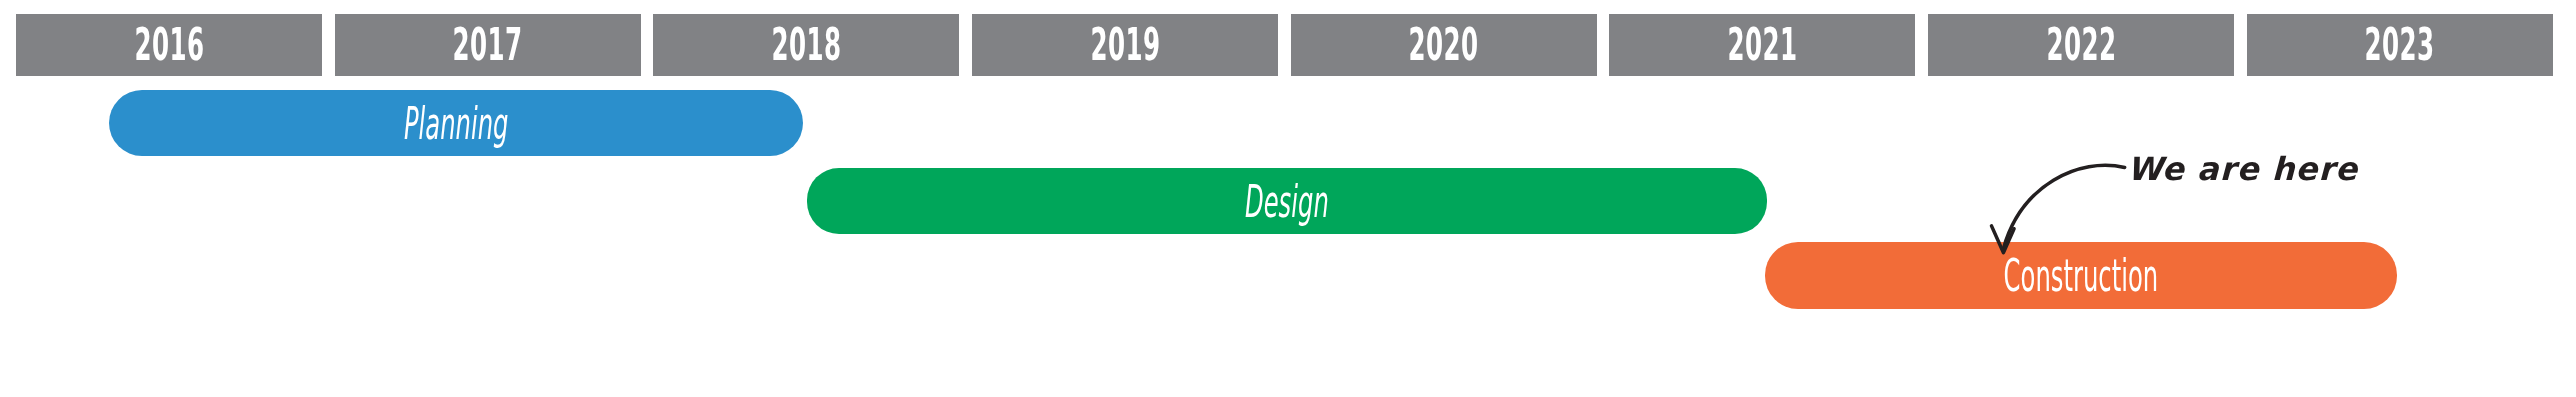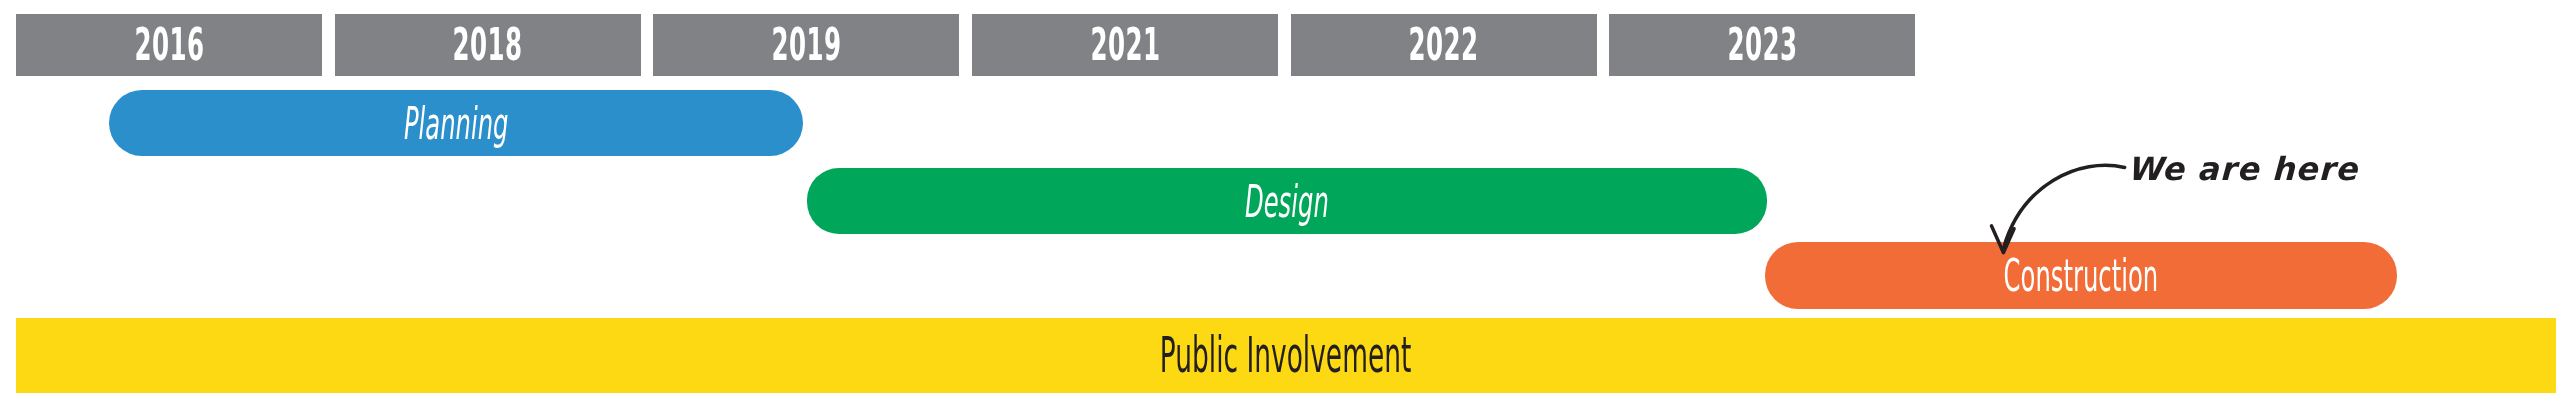--- a/index.html
+++ b/index.html
@@ -144,24 +144,30 @@
 </head>
 <body>
 
 <div id="timeline">
 
   <div id="year-header">
     <div class="year-cell" style="width:306px">
       <span class="year-label">2016</span>
     </div>
     <div class="year-cell" style="width:306px">
+      <span class="year-label">2017</span>
+    </div>
+    <div class="year-cell" style="width:306px">
       <span class="year-label">2018</span>
     </div>
     <div class="year-cell" style="width:306px">
       <span class="year-label">2019</span>
+    </div>
+    <div class="year-cell" style="width:306px">
+      <span class="year-label">2020</span>
     </div>
     <div class="year-cell" style="width:306px">
       <span class="year-label">2021</span>
     </div>
     <div class="year-cell" style="width:306px">
       <span class="year-label">2022</span>
     </div>
     <div class="year-cell" style="width:306px">
       <span class="year-label">2023</span>
     </div>
@@ -172,23 +178,20 @@
   </div>
 
   <div class="phase-bar" id="bar-design">
     <span class="phase-label">Design</span>
   </div>
 
   <div class="phase-bar" id="bar-construction">
     <span class="phase-label">Construction</span>
   </div>
 
-  <div class="phase-bar" id="bar-public">
-    <span class="phase-label">Public Involvement</span>
-  </div>
 
   <div id="annotation">
     <svg width="465" height="120" viewBox="0 0 660 170">
       <path d="M 255 43 C 190 28, 108 68, 83 158" fill="none" stroke="#231F20" stroke-width="5" stroke-linecap="round"></path>
       <path d="M 66 126 L 83 164 L 98 130" fill="none" stroke="#231F20" stroke-width="5" stroke-linecap="round" stroke-linejoin="round"></path>
     </svg>
     <div id="we-are-here-text">We are here</div>
   </div>
 
 </div>

